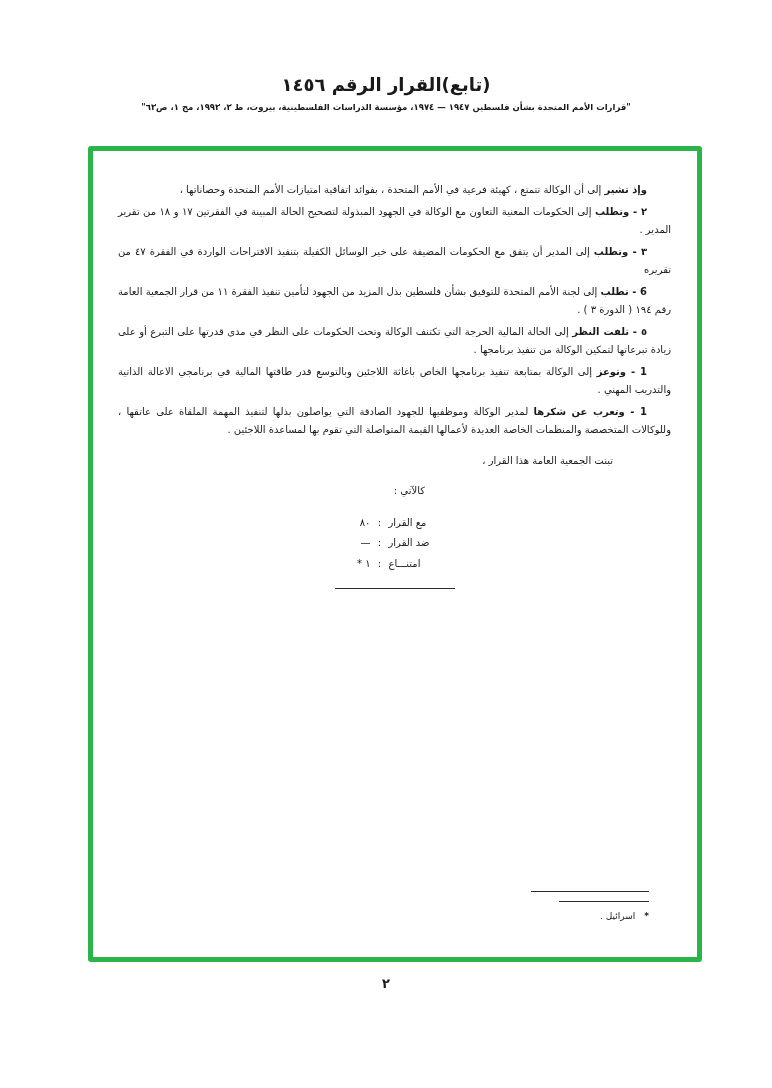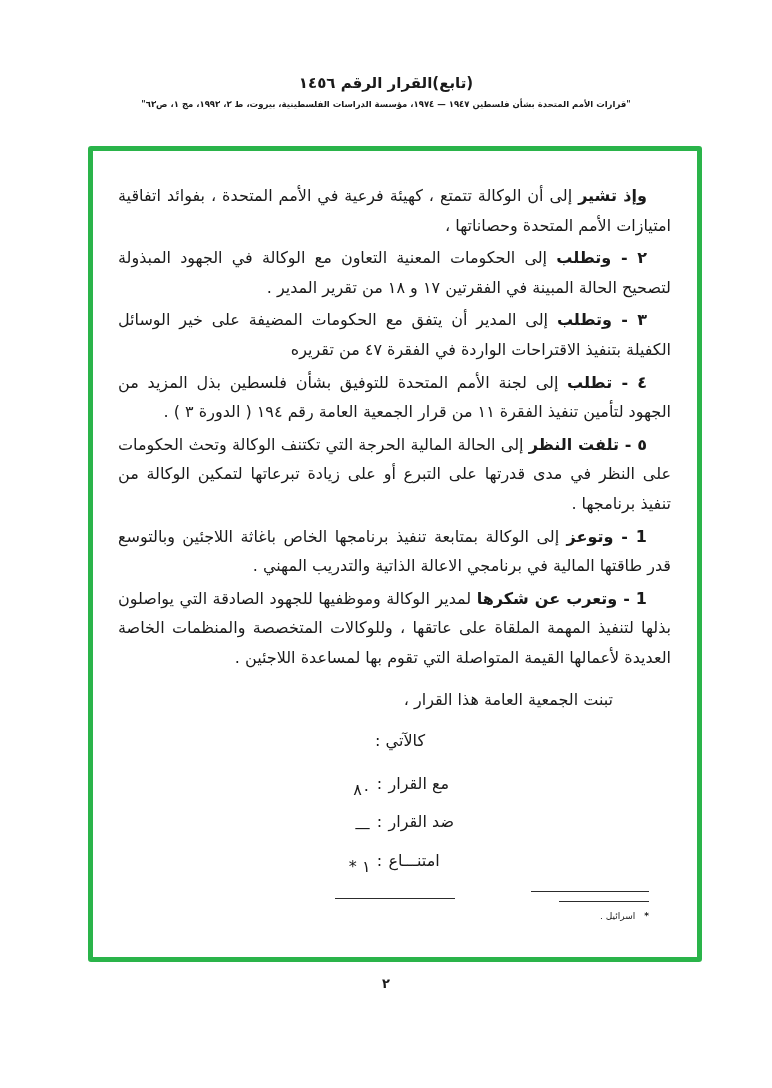--- a/index.html
+++ b/index.html
@@ -6,49 +6,49 @@
   body {
     width: 772px; height: 1088px;
     position: relative;
     background: #fdfdfb;
     font-family: "DejaVu Sans", sans-serif;
     color: #1a1a1a;
   }
   .sheet { position: absolute; inset: 0; background: #ffffff; }
 
   .header { position: absolute; top: 74px; left: 0; right: 0; text-align: center; direction: rtl; }
-  .doc-title { font-size: 15px; font-weight: 700; }
+  .doc-title { font-size: 18px; font-weight: 700; }
   .doc-source { margin-top: 7px; font-size: 8.5px; font-weight: 700; }
 
   .frame {
     position: absolute; left: 88px; top: 146px;
     width: 604px; height: 806px;
     border: 5px solid #2ab44a; border-radius: 3px;
     overflow: hidden; background: #ffffff;
   }
   .frame-inner {
     position: absolute; inset: 0;
     padding: 30px 26px 0 25px;
     direction: rtl;
-    font-size: 16px; line-height: 1.85;
+    font-size: 10px; line-height: 1.85;
     text-align: justify;
   }
   .para { margin: 0 0 3px 0; text-indent: 24px; }
   .para b { font-weight: 700; }
 
   .closing { margin: 12px; text-align: right; }
   .closing-0 { text-indent: 46px; }
   .closing-1 { text-indent: 126px; }
   .closing-2 { text-indent: 234px; }
 
   .votes { width: -moz-fit-content; width: fit-content; margin: 6px auto 0; line-height: 2.05; }
   .vote-row { display: flex; direction: rtl; }
   .vote-label { flex: 0 0 70px; text-align: left; }
   .vote-sep { flex: 0 0 18px; text-align: center; }
-  .vote-value { flex: 0 0 auto; min-width: 40px; margin-top: 6px; }
+  .vote-value { flex: 0 0 auto; min-width: 40px; }
   .votes-underline { width: 120px; margin: 14px auto 0; border-top: 1.5px solid #2c2c2c; height: 0; }
 
   .footnote { position: absolute; right: 48px; bottom: 36px; width: 118px; direction: rtl; }
   .fn-rule { border-top: 1px solid #2c2c2c; height: 0; margin-bottom: 9px; }
   .fn-rule.short { width: 76%; }
   .fn-row { font-size: 9px; display: flex; direction: rtl; gap: 9px; align-items: baseline; }
   .fn-marker { font-weight: 700; }
 
   .page-number { position: absolute; top: 976px; left: 0; right: 0; text-align: center; font-size: 13px; font-weight: 700; }
 </style>
@@ -65,21 +65,21 @@
   <div class="frame">
     <div class="frame-inner">
 
       <p class="para"><b>وإذ تشير</b> <span>إلى أن الوكالة تتمتع ، كهيئة فرعية في الأمم المتحدة ، بفوائد اتفاقية امتيازات الأمم المتحدة وحصاناتها ،</span></p>
 
 
       <p class="para"><b>٢ - وتطلب</b> <span>إلى الحكومات المعنية التعاون مع الوكالة في الجهود المبذولة لتصحيح الحالة المبينة في الفقرتين ١٧ و ١٨ من تقرير المدير .</span></p>
 
       <p class="para"><b>٣ - وتطلب</b> <span>إلى المدير أن يتفق مع الحكومات المضيفة على خير الوسائل الكفيلة بتنفيذ الاقتراحات الواردة في الفقرة ٤٧ من تقريره</span></p>
 
-      <p class="para"><b>٤ - تطلب</b> <span>إلى لجنة الأمم المتحدة للتوفيق بشأن فلسطين بذل المزيد من الجهود لتأمين تنفيذ الفقرة ١١ من قرار الجمعية العامة رقم ١٩٤ ( الدورة ٣ ) .</span></p>
+      <p class="para"><b>6 - تطلب</b> <span>إلى لجنة الأمم المتحدة للتوفيق بشأن فلسطين بذل المزيد من الجهود لتأمين تنفيذ الفقرة ١١ من قرار الجمعية العامة رقم ١٩٤ ( الدورة ٣ ) .</span></p>
 
       <p class="para"><b>٥ - تلفت النظر</b> <span>إلى الحالة المالية الحرجة التي تكتنف الوكالة وتحث الحكومات على النظر في مدى قدرتها على التبرع أو على زيادة تبرعاتها لتمكين الوكالة من تنفيذ برنامجها .</span></p>
 
       <p class="para"><b>1 - وتوعز</b> <span>إلى الوكالة بمتابعة تنفيذ برنامجها الخاص باغاثة اللاجئين وبالتوسع قدر طاقتها المالية في برنامجي الاعالة الذاتية والتدريب المهني .</span></p>
 
       <p class="para"><b>1 - وتعرب عن شكرها</b> <span>لمدير الوكالة وموظفيها للجهود الصادقة التي يواصلون بذلها لتنفيذ المهمة الملقاة على عاتقها ، وللوكالات المتخصصة والمنظمات الخاصة العديدة لأعمالها القيمة المتواصلة التي تقوم بها لمساعدة اللاجئين .</span></p>
 
       <p class="closing closing-0">تبنت الجمعية العامة هذا القرار ،</p>
       <p class="closing closing-2">كالآتي :</p>
 

